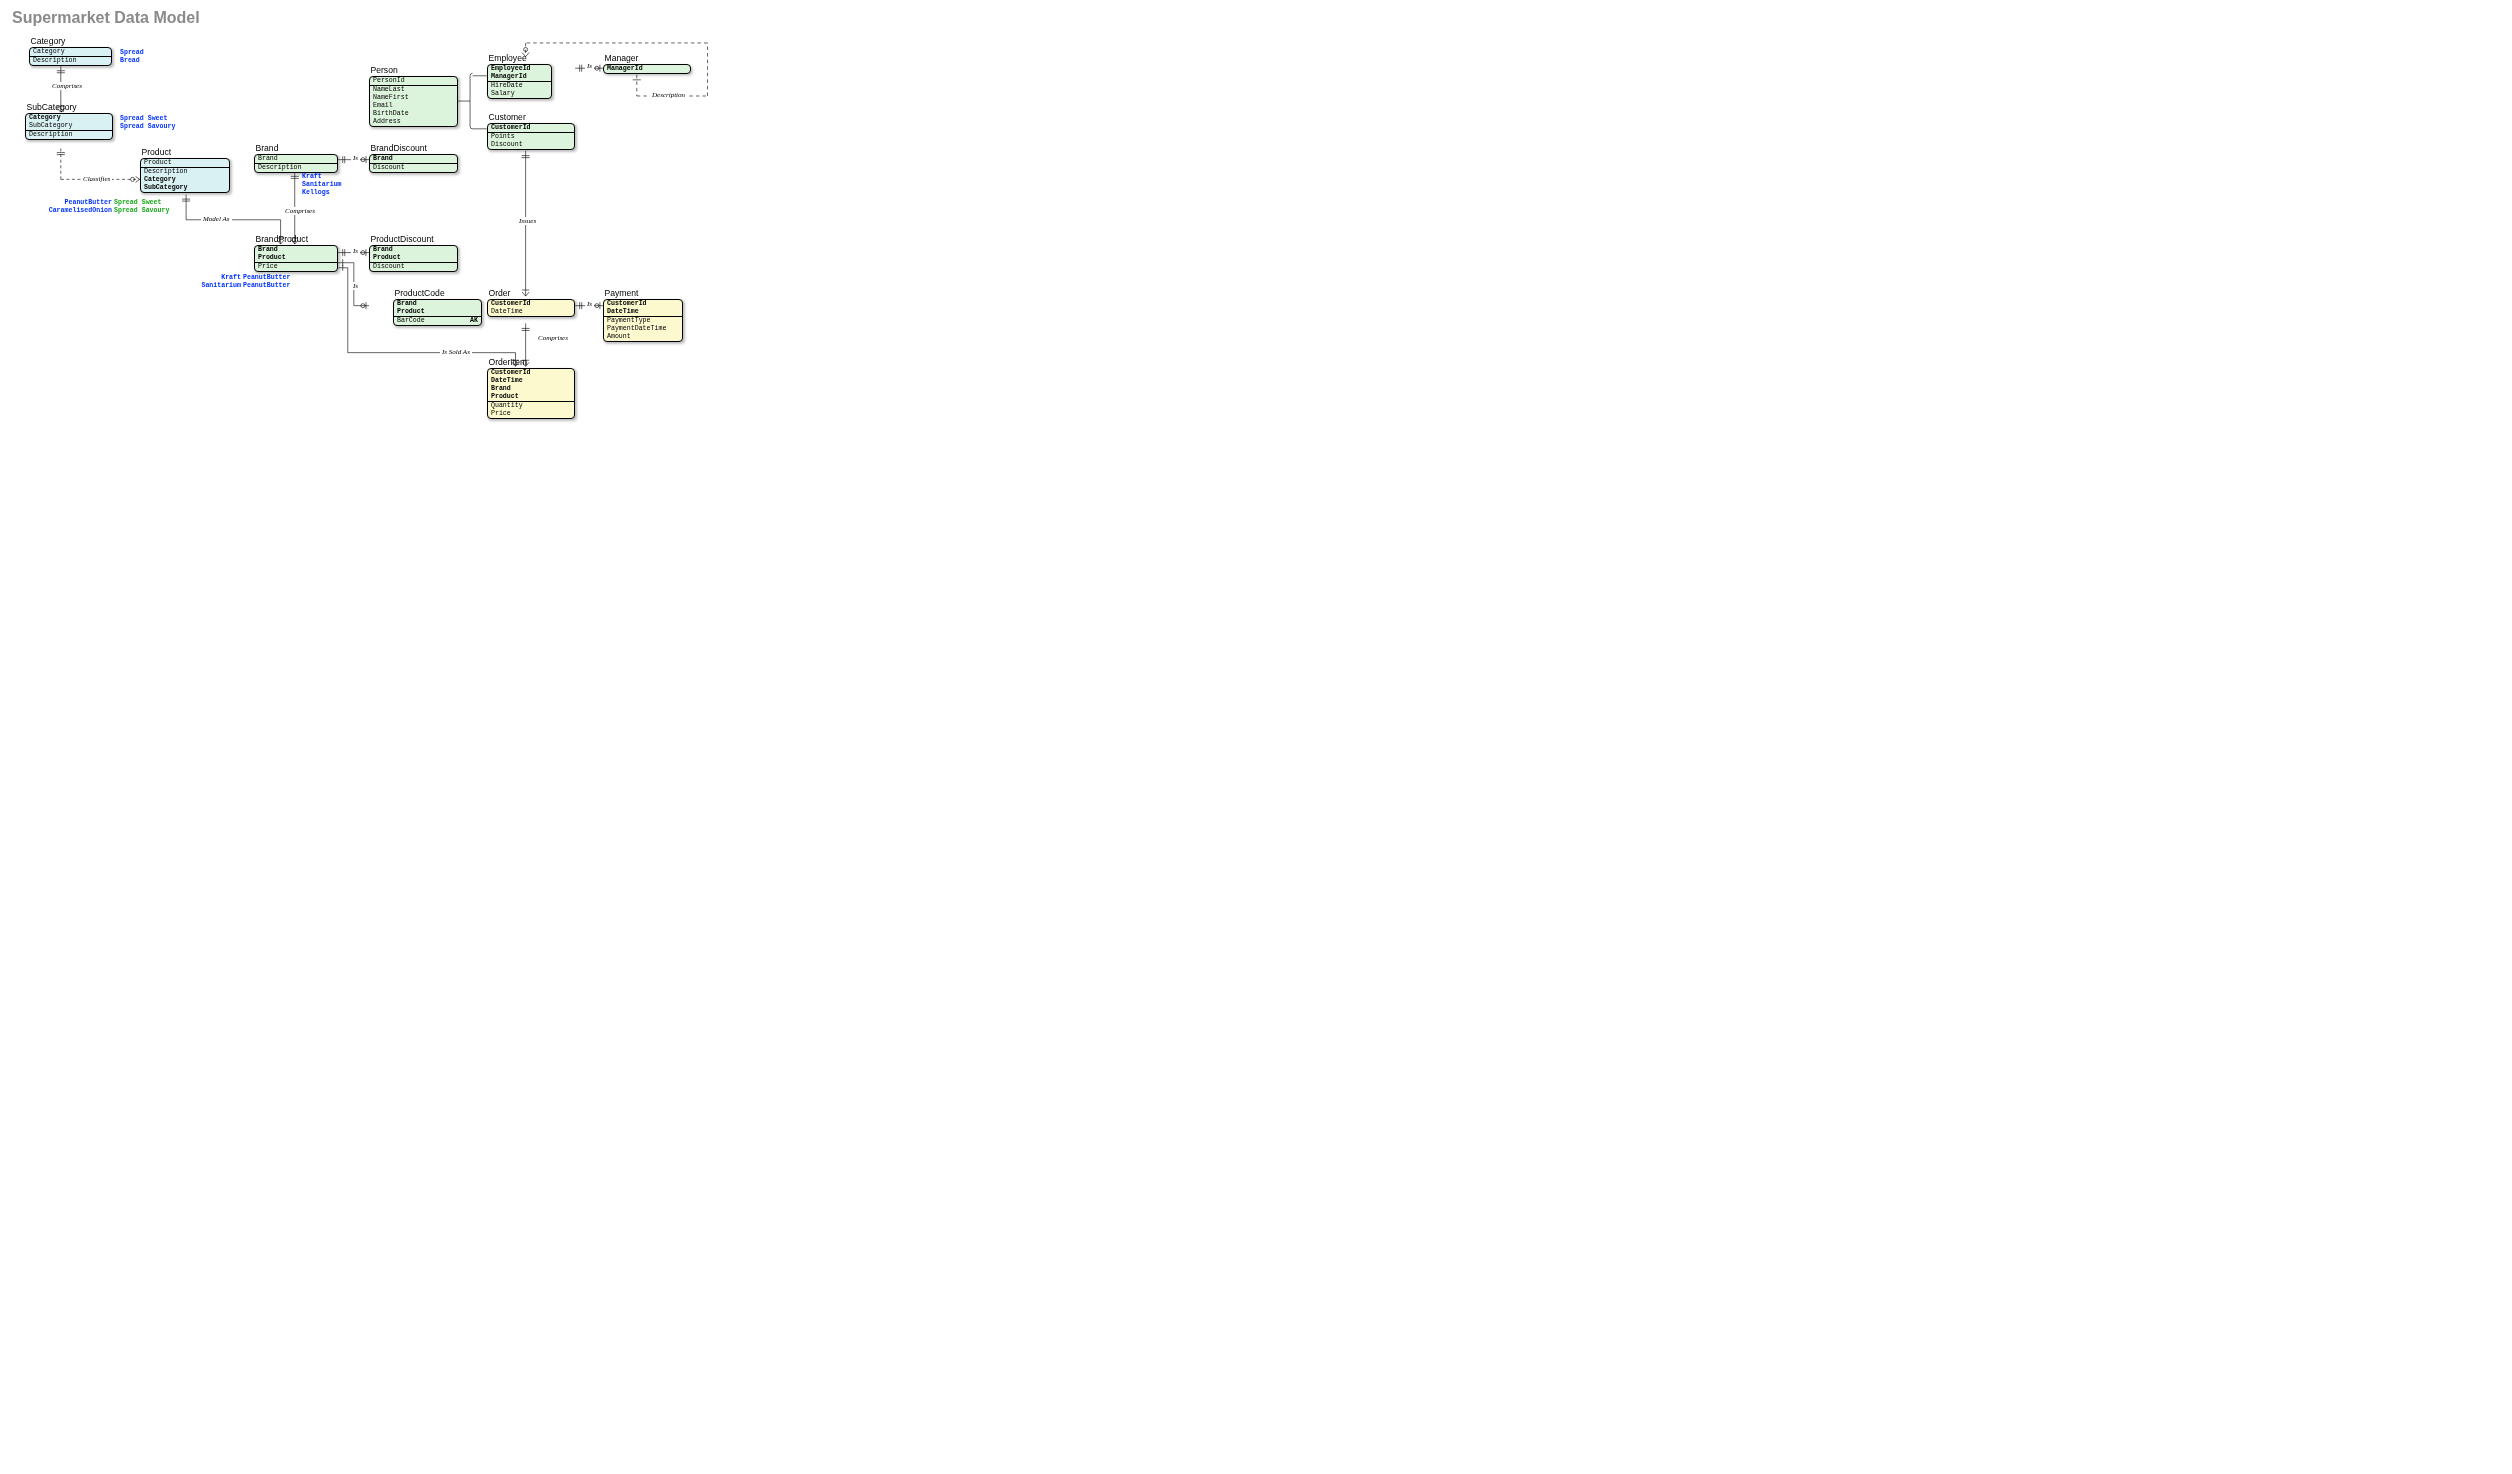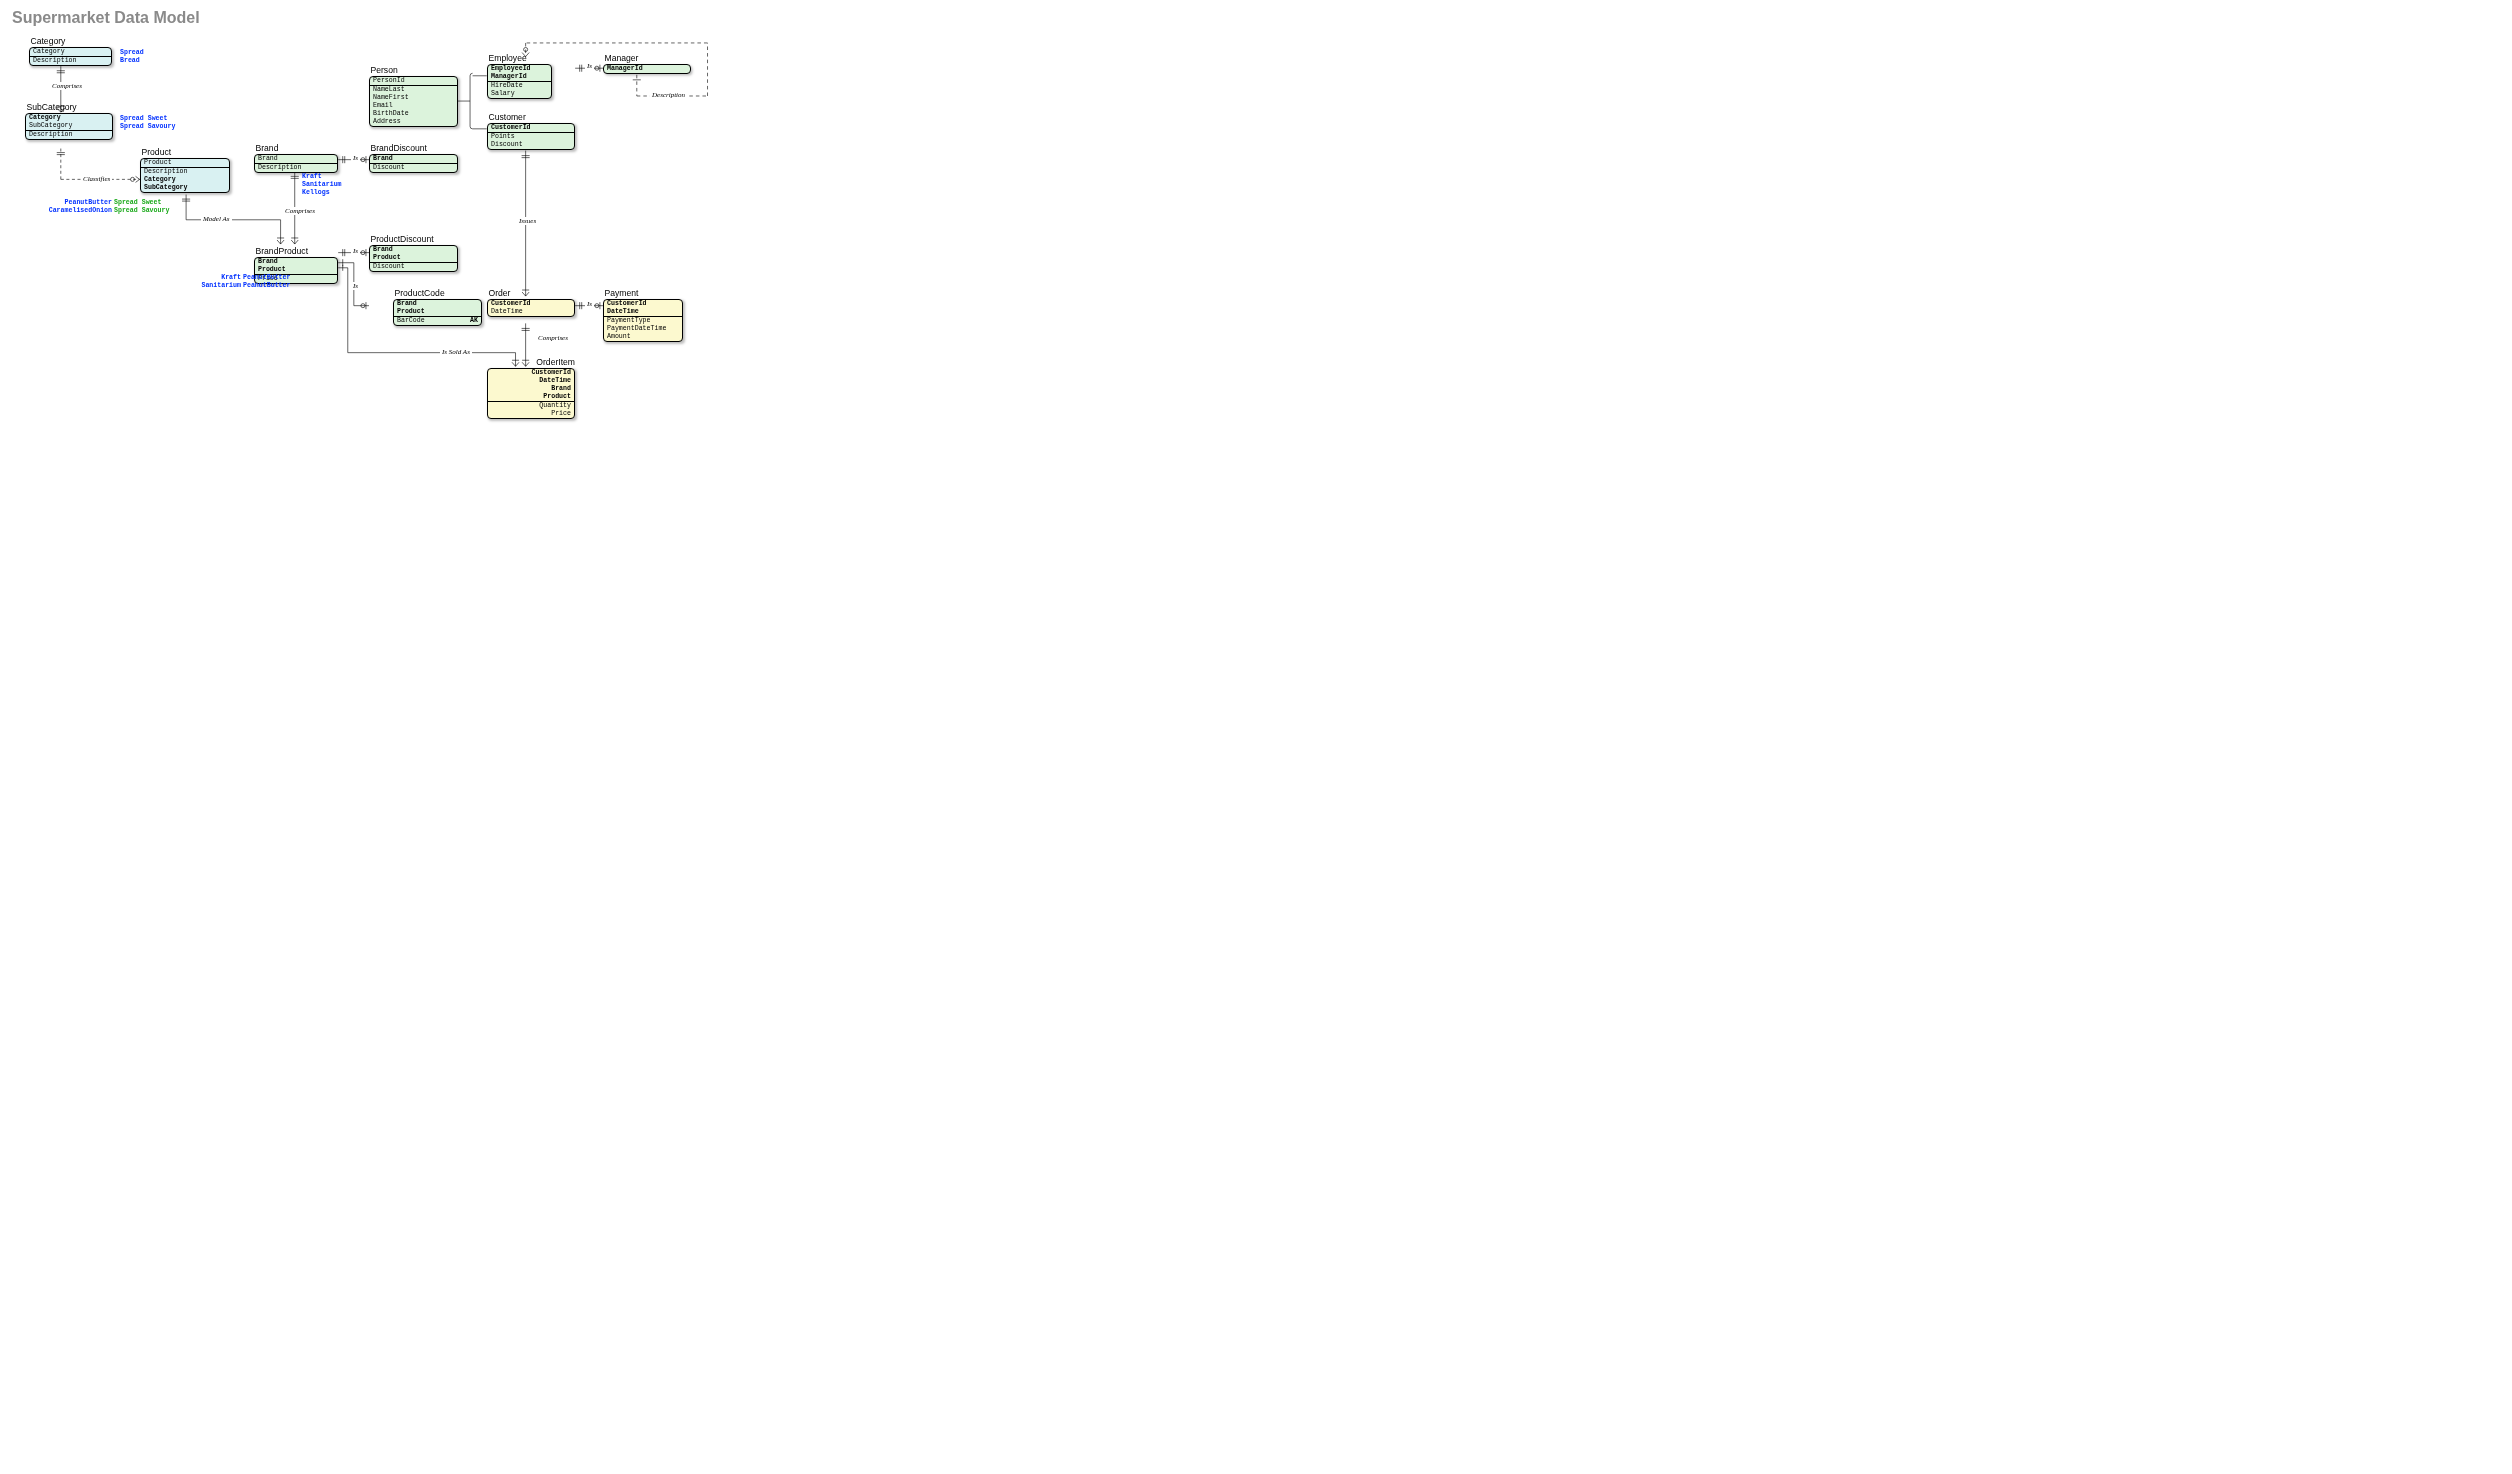--- a/index.html
+++ b/index.html
@@ -298,21 +298,21 @@
 
   <div class="entity green" style="left:369px; top:143px; width:89px;">
     <div class="caption">BrandDiscount</div>
     <div class="box">
       <div class="row bold">Brand</div>
       <div class="hr"></div>
       <div class="row">Discount</div>
     </div>
   </div>
 
-  <div class="entity green" style="left:254px; top:246px; width:84px;">
+  <div class="entity green" style="left:254px; top:234px; width:84px;">
     <div class="caption">BrandProduct</div>
     <div class="box">
       <div class="row bold">Brand</div>
       <div class="row bold">Product</div>
       <div class="hr"></div>
       <div class="row">Price</div>
     </div>
   </div>
 
   <div class="entity green" style="left:369px; top:234px; width:89px;">
@@ -392,21 +392,21 @@
     <div class="box">
       <div class="row bold">CustomerId</div>
       <div class="row bold">DateTime</div>
       <div class="hr"></div>
       <div class="row">PaymentType</div>
       <div class="row">PaymentDateTime</div>
       <div class="row">Amount</div>
     </div>
   </div>
 
-  <div class="entity yellow" style="left:487px; top:357px; width:88px;text-align:right;">
+  <div class="entity yellow" style="left:487px; top:357px; width:88px;">
     <div class="caption">OrderItem</div>
     <div class="box">
       <div class="row bold">CustomerId</div>
       <div class="row bold">DateTime</div>
       <div class="row bold">Brand</div>
       <div class="row bold">Product</div>
       <div class="hr"></div>
       <div class="row">Quantity</div>
       <div class="row">Price</div>
     </div>

